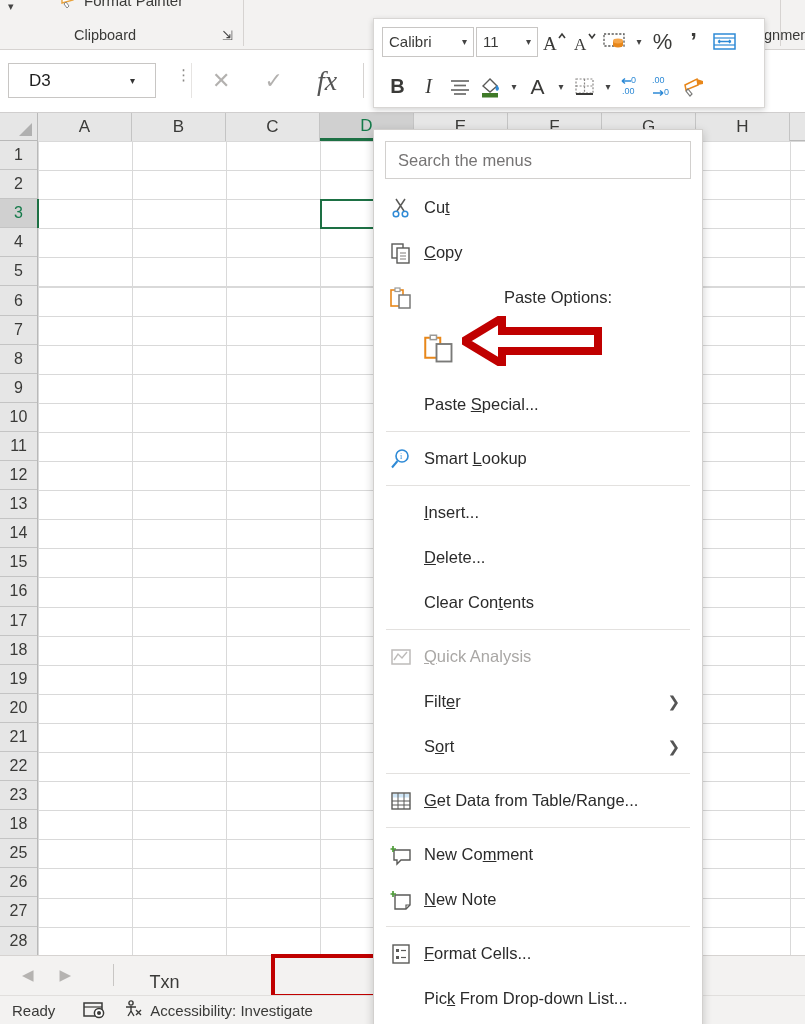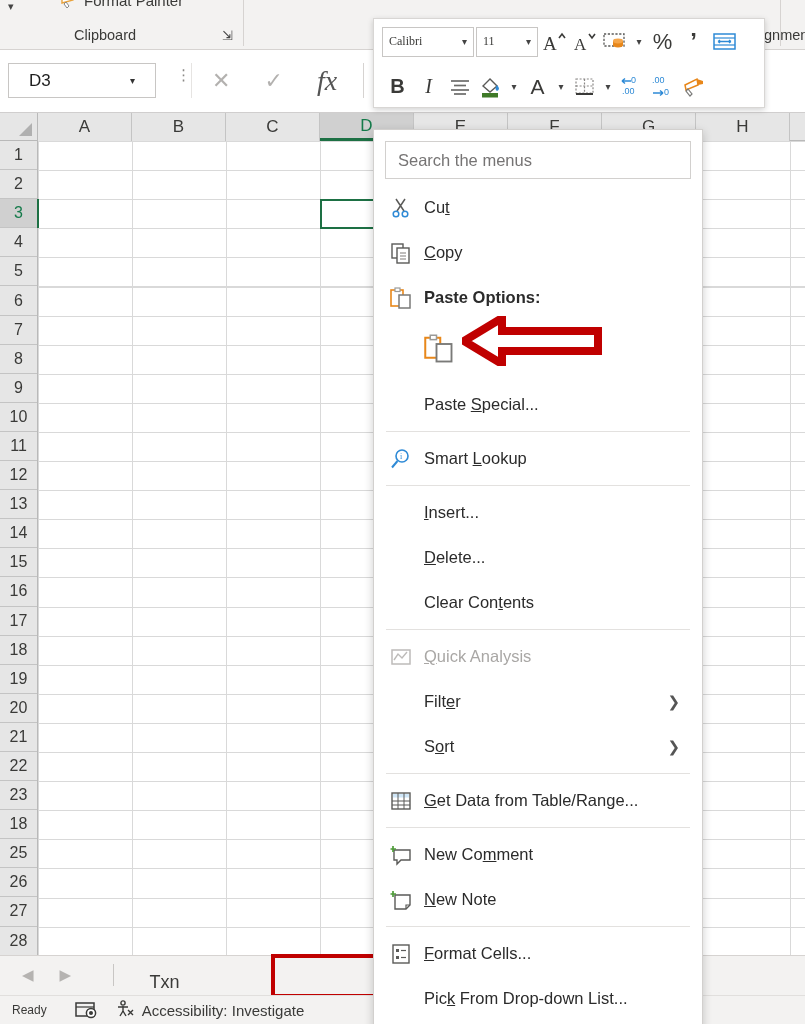--- a/index.html
+++ b/index.html
@@ -163,39 +163,39 @@
     position: absolute; left: 271px; top: 954px; width: 108px; height: 44px;
     border: 4px solid #c00000; pointer-events: none;
   }
 
   
   .statusbar {
     position: absolute; left: 0; top: 995px; width: 805px; height: 29px;
     background: #f3f2f1; border-top: 1px solid #e1dfdd;
     display: flex; align-items: center;
   }
-  .status-ready { margin-left: 12px; font-size: 12px; color: #3a3a38; }
+  .status-ready { margin-left: 12px; font-size: 15px; color: #3a3a38; }
   .status-ico { margin-left: 28px; width: 22px; height: 18px; }
   .status-acc { margin-left: 18px; display:flex; align-items:center; gap:7px;
     font-size: 15px; color: #3a3a38; white-space: nowrap; }
 
   
   .mini-toolbar {
     position: absolute; left: 373px; top: 18px; width: 392px; height: 90px;
     background: #ffffff;
     border: 1px solid #d8d6d4;
     box-shadow: 0 2px 6px rgba(0,0,0,.18);
     z-index: 40;
   }
   .mt-row { display: flex; align-items: center; height: 45px; padding: 0 8px; }
   .mt-field {
     height: 30px; border: 1px solid #c8c6c4; background: #fff;
     display: flex; align-items: center; padding: 0 6px; gap: 6px;
   }
-  .mt-field .v { font-size: 12px; color: #3a3a38; font-family: Liberation Serif, serif; }
+  .mt-field .v { font-size: 15px; color: #3a3a38; }
   .mt-field .cv { font-size: 10px; color: #444; }
   .mt-font { width: 92px; }
   .mt-font .v { flex:1; }
   .mt-size { width: 62px; margin-left: 2px; }
   .mt-size .v { flex:1; }
   .mt-btn {
     width: 31px; height: 31px; display: flex; align-items: center; justify-content: center;
     font-size: 19px; color: #3a3a38; cursor: default;
   }
   .mt-caret { width: 16px; text-align:center; font-size: 10px; color: #444; }
@@ -215,21 +215,21 @@
   }
   .ctx-item {
     height: 45px; display: flex; align-items: center;
     padding: 0 10px 0 16px; font-size: 16.5px; color: #2b2b2b;
     position: relative;
   }
   .ctx-item .ico {
     width: 34px; flex: 0 0 34px; display: flex; align-items: center; justify-content: flex-start;
   }
   .ctx-item .lbl { flex: 1; white-space: nowrap; }
-  .ctx-item.bold .lbl { font-weight: bold; }
+  .ctx-item.bold .lbl { font-weight: normal; text-align: center; }
   .ctx-item.disabled .lbl { color: #a9a7a5; }
   .ctx-item .chev { font-size: 15px; color: #555; padding-right: 12px; }
   .ctx-sep { height: 1px; background: #e3e1df; margin: 4px 12px; }
   .ctx-paste-row {
     height: 62px; display: flex; align-items: center; padding-left: 50px;
   }
   u { text-decoration: underline; }
 
   
   .arrow-annot {

